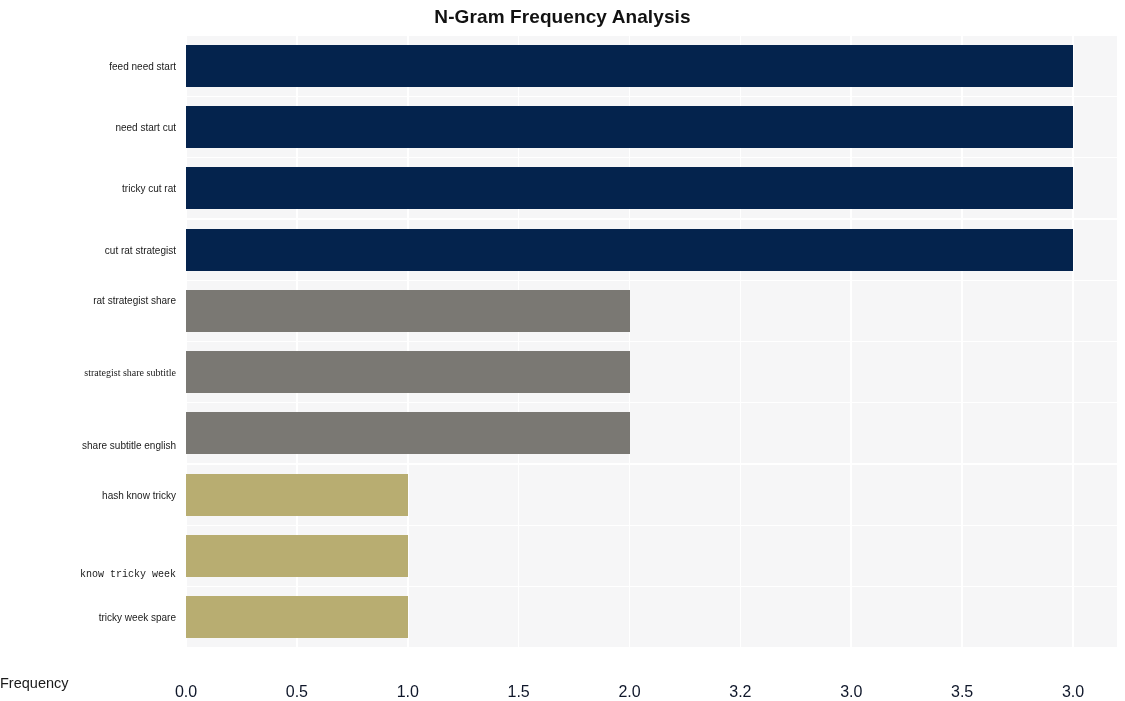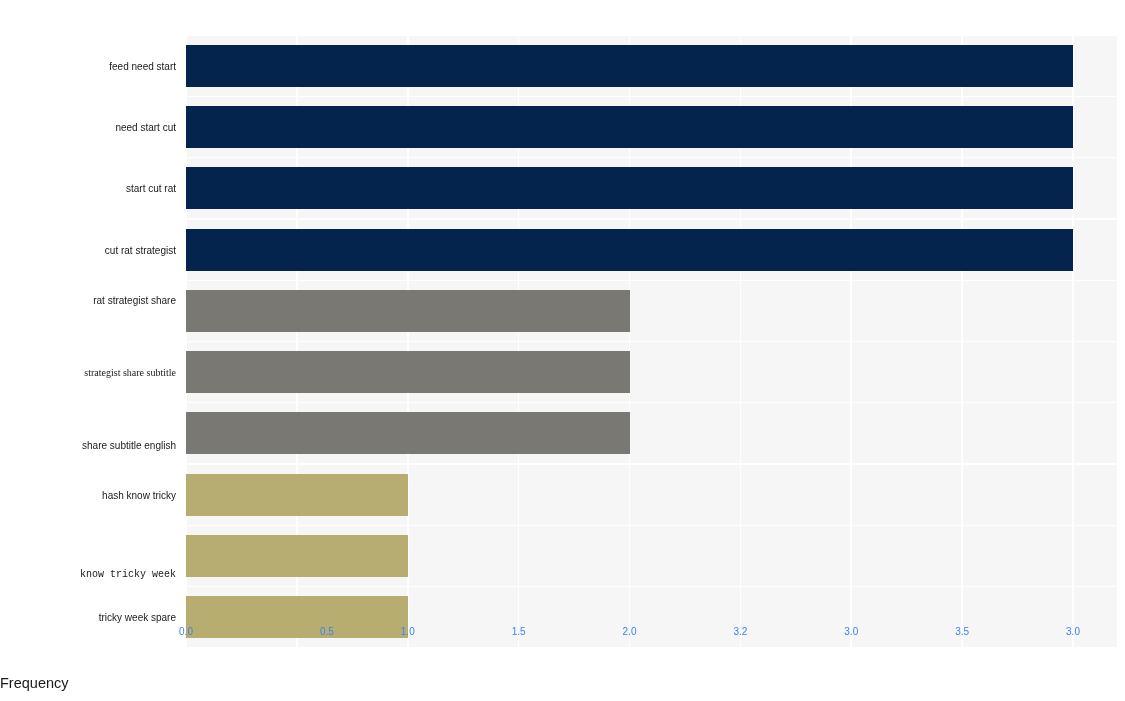--- a/index.html
+++ b/index.html
@@ -74,42 +74,43 @@
     text-align: right;
     white-space: nowrap;
     font-size: 10px;
     color: #1a1a1a;
     transform: translateY(-50%);
   }
 
   
   .xtick-label {
     position: absolute;
-    top: 626px;
-    font-size: 10px;
-    color: #3b82f6;
+    top: 683px;
+    font-size: 16px;
+    color: #0f172a;
     text-align: center;
     transform: translateX(-50%);
     white-space: nowrap;
   }
 
   #xaxis-label {
     position: absolute;
     top: 675px;
     width: 976px;
     left: 0;
     font-size: 14.5px;
     color: #1a1a1a;
   }
 </style>
 </head>
 <body>
 
 <div id="figure">
 
+  <div id="chart-title">N-Gram Frequency Analysis</div>
 
   <div id="plot-area">
     <div id="gridlines-v">
         <div class="gridline-v" style="left: -0.8px;"></div>
         <div class="gridline-v" style="left: 110.075px;"></div>
         <div class="gridline-v" style="left: 220.95px;"></div>
         <div class="gridline-v" style="left: 331.825px;"></div>
         <div class="gridline-v" style="left: 442.7px;"></div>
         <div class="gridline-v" style="left: 553.575px;"></div>
         <div class="gridline-v" style="left: 664.45px;"></div>
@@ -139,32 +140,32 @@
         <div class="bar" title="share subtitle english: 2" style="top: 377.45px; width: 443.5px; height: 42px; background: rgb(122, 120, 115);"></div>
         <div class="bar" title="hash know tricky: 1" style="top: 438.75px; width: 221.75px; height: 42px; background: rgb(184, 173, 113);"></div>
         <div class="bar" title="know tricky week: 1" style="top: 500.05px; width: 221.75px; height: 42px; background: rgb(184, 173, 113);"></div>
         <div class="bar" title="tricky week spare: 1" style="top: 561.35px; width: 221.75px; height: 42px; background: rgb(184, 173, 113);"></div>
       </div>
   </div>
 
   <div id="ytick-labels">
       <div class="ytick-label" style="top: 65.65px; right: 949px;">feed need start</div>
       <div class="ytick-label" style="top: 126.95px; right: 949px;">need start cut</div>
-      <div class="ytick-label" style="top: 188.25px; right: 949px;">start cut rat</div>
+      <div class="ytick-label" style="top: 188.25px; right: 949px;">tricky cut rat</div>
       <div class="ytick-label" style="top: 249.55px; right: 949px;">cut rat strategist</div>
       <div class="ytick-label" style="top: 300px; right: 949px;">rat strategist share</div>
       <div class="ytick-label" style="top: 372.15px; right: 949px; font-family: Liberation Serif, serif;">strategist share subtitle</div>
       <div class="ytick-label" style="top: 433.45px; right: 949px; margin-top: 12px;">share subtitle english</div>
       <div class="ytick-label" style="top: 494.75px; right: 949px;">hash know tricky</div>
       <div class="ytick-label" style="top: 574px; right: 949px; font-family: Liberation Mono, monospace;">know tricky week</div>
       <div class="ytick-label" style="top: 617.35px; right: 949px;">tricky week spare</div>
     </div>
   <div id="xtick-labels">
       <div class="xtick-label" style="left: 186px;">0.0</div>
-      <div class="xtick-label" style="left: 296.875px; margin-left: 30px;">0.5</div>
+      <div class="xtick-label" style="left: 296.875px;">0.5</div>
       <div class="xtick-label" style="left: 407.75px;">1.0</div>
       <div class="xtick-label" style="left: 518.625px;">1.5</div>
       <div class="xtick-label" style="left: 629.5px;">2.0</div>
       <div class="xtick-label" style="left: 740.375px;">3.2</div>
       <div class="xtick-label" style="left: 851.25px;">3.0</div>
       <div class="xtick-label" style="left: 962.125px;">3.5</div>
       <div class="xtick-label" style="left: 1073px;">3.0</div>
     </div>
 
   <div id="xaxis-label">Frequency</div>

